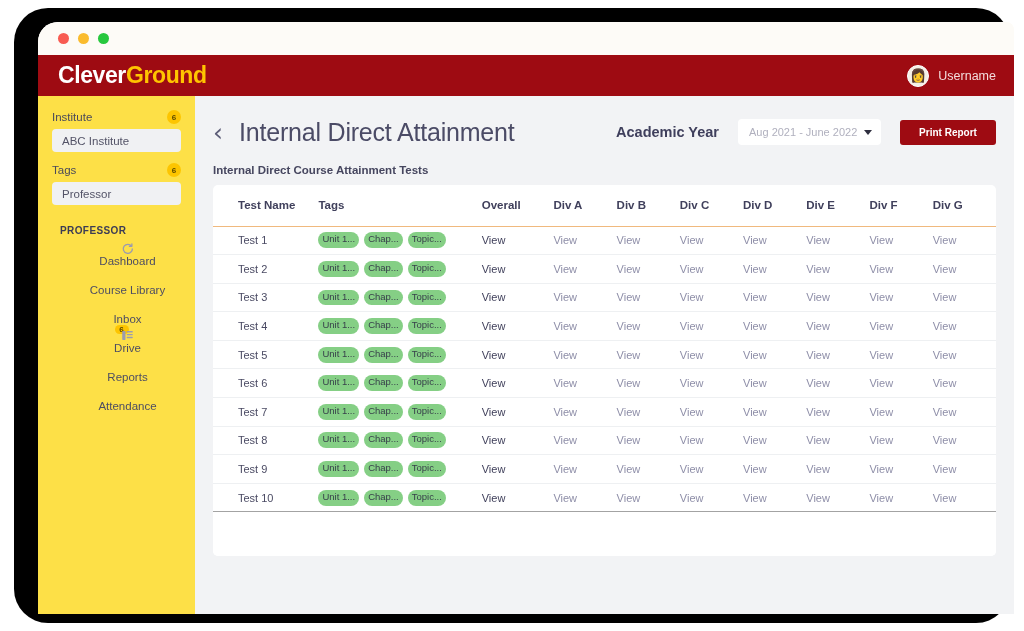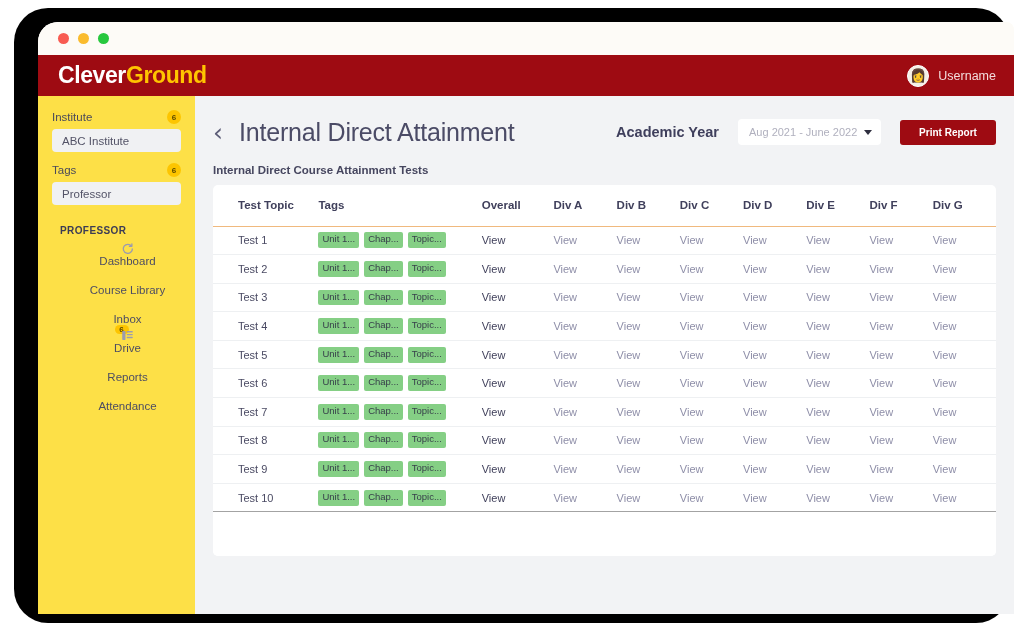--- a/index.html
+++ b/index.html
@@ -216,21 +216,21 @@
   .col-div    { width: 60px; }
 
   .test-name { color: #4a4a63; }
 
   .tags { display: flex; gap: 5px; }
   .chip {
     background: #85cf85;
     color: #37404a;
     font-size: 9.5px;
     padding: 2px 4px 3px 4px;
-    border-radius: 2px;
+    border-radius: 8px;
     white-space: nowrap;
     line-height: 1.15;
   }
 
   .view-strong { color: #3f3f5a; }
   .view-link   { color: #8e8ea8; }
 
   .table-filler { height: 80px; background: #ffffff; }
 
   
@@ -344,21 +344,21 @@
             <button class="print-btn">Print Report</button>
           </div>
         </div>
 
         <div class="table-caption">Internal Direct Course Attainment Tests</div>
 
         <div class="table-card">
           <table>
             <thead>
               <tr id="head-row">
-                  <th class="col-name">Test Topic</th>
+                  <th class="col-name">Test Name</th>
                   <th class="col-tags">Tags</th>
                   <th class="col-overall">Overall</th>
                   <th class="col-div">Div A</th>
                   <th class="col-div">Div B</th>
                   <th class="col-div">Div C</th>
                   <th class="col-div">Div D</th>
                   <th class="col-div">Div E</th>
                   <th class="col-div">Div F</th>
                   <th class="col-div">Div G</th>
                 </tr>

